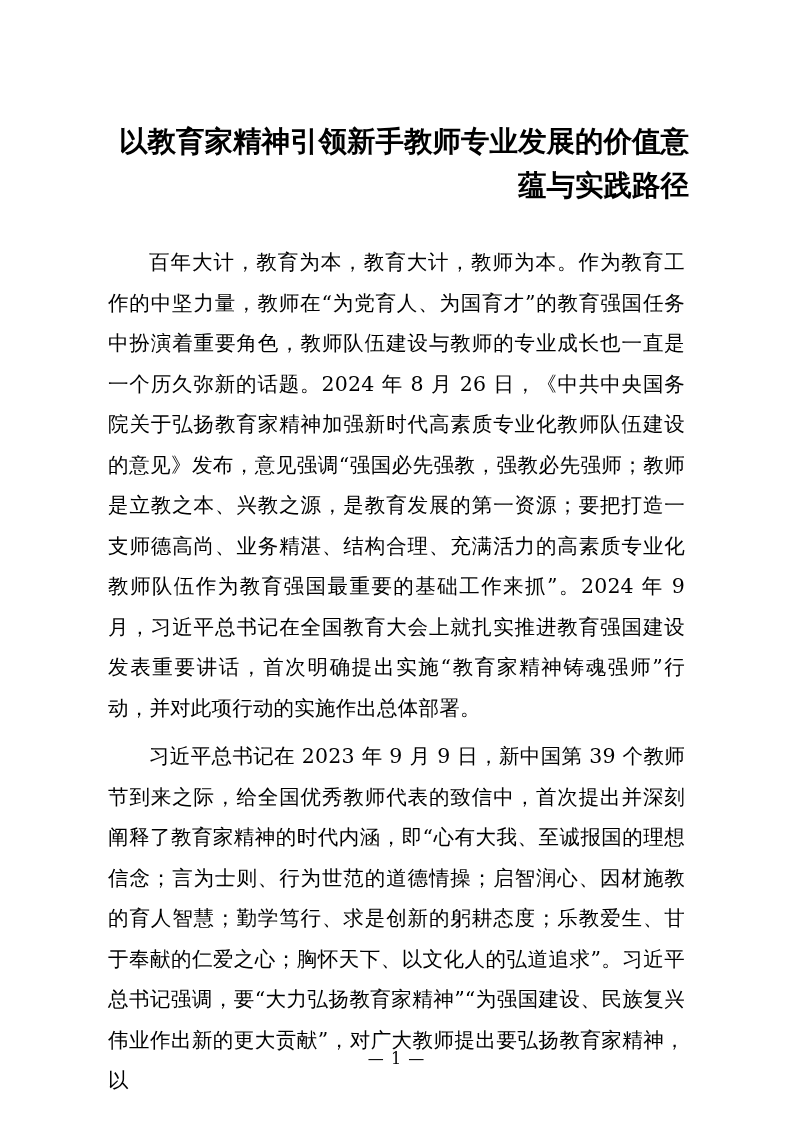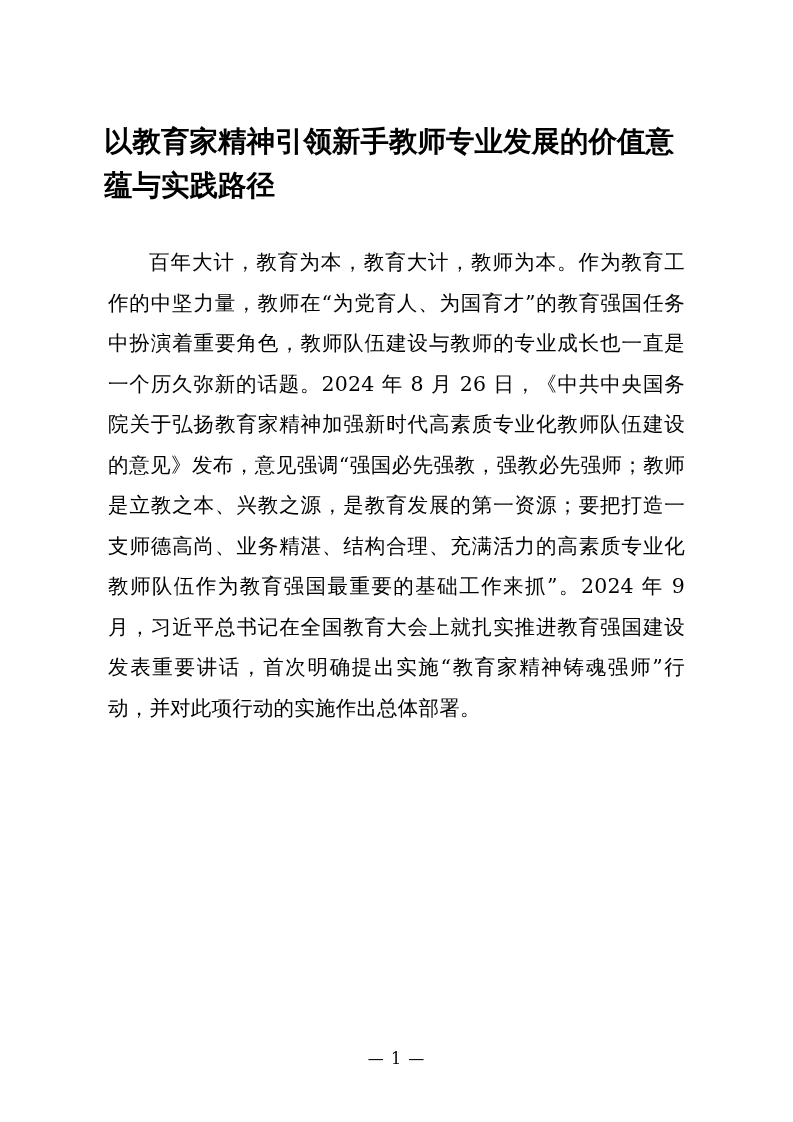--- a/index.html
+++ b/index.html
@@ -20,21 +20,21 @@
     height: 1122px;
     box-sizing: border-box;
     padding: 120px 100px 60px 100px;
     position: relative;
   }
   .doc-title {
     font-family: "DejaVu Sans", "Liberation Sans", sans-serif;
     font-weight: bold;
     font-size: 28.5px;
     line-height: 44px;
-    text-align: left;
+    text-align: right;
     letter-spacing: 0px;
     margin: 0 0 34px 0;
     padding: 0 4px;
   }
   .body-text p {
     margin: 8px;
     font-size: 20.5px;
     line-height: 40.5px;
     text-align: justify;
     text-justify: inter-ideograph;
@@ -54,15 +54,16 @@
     color: #000;
   }
 </style>
 </head>
 <body>
 
 <div class="page">
   <h1 class="doc-title">以教育家精神引领新手教师专业发展的价值意蕴与实践路径</h1>
   <div class="body-text">
     <p>百年大计，教育为本，教育大计，教师为本。作为教育工作的中坚力量，教师在“为党育人、为国育才”的教育强国任务中扮演着重要角色，教师队伍建设与教师的专业成长也一直是一个历久弥新的话题。2024 年 8 月 26 日，《中共中央国务院关于弘扬教育家精神加强新时代高素质专业化教师队伍建设的意见》发布，意见强调“强国必先强教，强教必先强师；教师是立教之本、兴教之源，是教育发展的第一资源；要把打造一支师德高尚、业务精湛、结构合理、充满活力的高素质专业化教师队伍作为教育强国最重要的基础工作来抓”。2024 年 9 月，习近平总书记在全国教育大会上就扎实推进教育强国建设发表重要讲话，首次明确提出实施“教育家精神铸魂强师”行动，并对此项行动的实施作出总体部署。</p>
+    <p>习近平总书记在 2023 年 9 月 9 日，新中国第 39 个教师节到来之际，给全国优秀教师代表的致信中，首次提出并深刻阐释了教育家精神的时代内涵，即“心有大我、至诚报国的理想信念；言为士则、行为世范的道德情操；启智润心、因材施教的育人智慧；勤学笃行、求是创新的躬耕态度；乐教爱生、甘于奉献的仁爱之心；胸怀天下、以文化人的弘道追求”。习近平总书记强调，要“大力弘扬教育家精神”“为强国建设、民族复兴伟业作出新的更大贡献”，对广大教师提出要弘扬教育家精神，以</p>
   </div>
   <div class="page-number">— 1 —</div>
 </div>
 
 </body></html>

